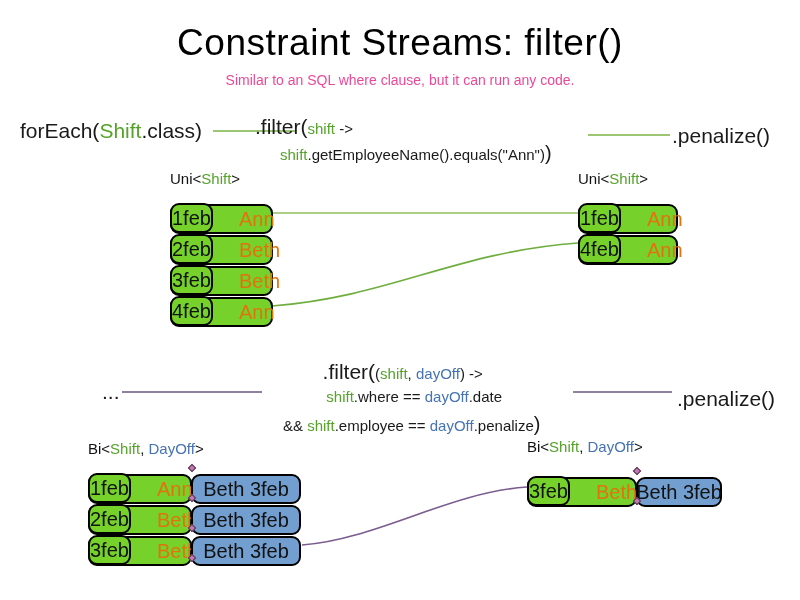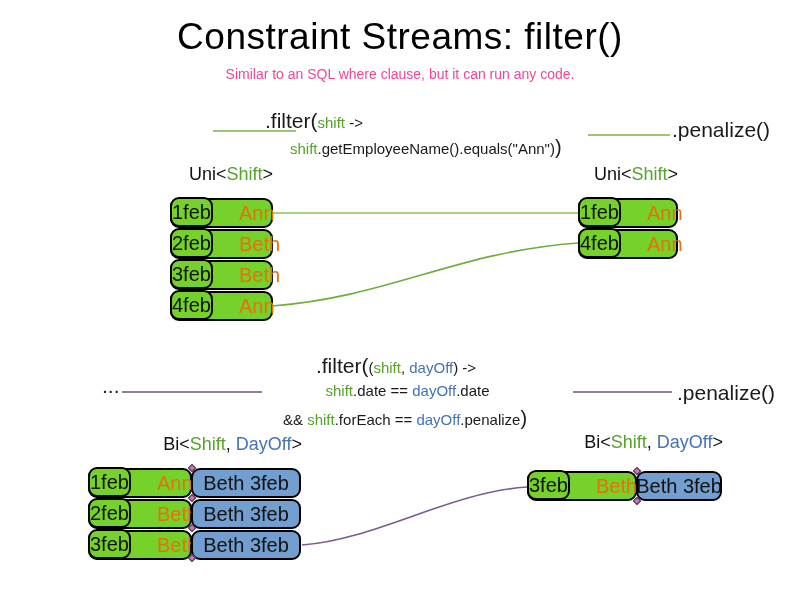--- a/index.html
+++ b/index.html
@@ -1,32 +1,32 @@
 <!DOCTYPE html>
 <html><head>
 <meta charset="utf-8">
 <style>
   html,body { margin:0; padding:0; background:#fff; }
   .scene {
     position:relative; width:800px; height:600px; background:#ffffff;
     font-family:"Liberation Sans", sans-serif; color:#1a1a1a; overflow:hidden;
   }
-  .abs { position:absolute; }
+  .abs { position:absolute;margin-top:6px; }
   .title { left:0; right:0; top:16px; text-align:center; font-size:37px; color:#000; letter-spacing:0.5px; }
   .subtitle { left:0; right:0; top:66px; text-align:center; font-size:14px; color:#ec4899; }
 
   
   .code-lg { font-size:21px; color:#1a1a1a; white-space:nowrap; }
   .code-sm { font-size:15px; color:#1a1a1a; white-space:nowrap; }
   .tok-g { color:#55a32a; }
   .tok-b { color:#4573b4; }
   .close-lg { font-size:20px; }
 
   
-  .tbl-label { font-size:18px; color:#111; text-align:right; white-space:nowrap; }
+  .tbl-label { font-size:15px; color:#111; text-align:left; white-space:nowrap; }
 
   
   .tbl { display:flex; flex-direction:column; }
   .trow { display:flex; align-items:stretch; height:30px; margin-bottom:1px; }
   .gbox {
     display:flex; align-items:center; box-sizing:border-box;
     background:#76d22a; border:2px solid #000; border-radius:9px; height:30px;
   }
   .datebox {
     display:flex; align-items:center; justify-content:center; box-sizing:border-box;
@@ -56,22 +56,23 @@
     <line x1="272" y1="213" x2="578" y2="213" stroke="#8fbf5a" stroke-width="1.6"></line>
     <path d="M272,306 C390,297 455,252 578,243" fill="none" stroke="#6fae3e" stroke-width="1.6"></path>
     <line x1="122" y1="392" x2="262" y2="392" stroke="#6e5680" stroke-width="1.6"></line>
     <line x1="573" y1="392" x2="672" y2="392" stroke="#6e5680" stroke-width="1.6"></line>
     <path d="M302,545 C375,540 450,492 527,487" fill="none" stroke="#7a5c8f" stroke-width="1.6"></path>
   </svg>
 
   <div class="abs title">Constraint Streams: filter()</div>
   <div class="abs subtitle">Similar to an SQL where clause, but it can run any code.</div>
 
+  <div class="abs code-lg" style="left:20px; top:113px;"><span>forEach(</span><span class="tok-g">Shift</span><span>.class)</span></div>
 
-  <div class="abs" style="left:265px; top:109px;">
+  <div class="abs" style="left:255px; top:109px;">
     <div><span class="code-lg">.filter(</span><span class="code-sm tok-g">shift</span><span class="code-sm"> -&gt;</span></div>
     <div style="margin:3px 0 0 25px;"><span class="code-sm tok-g">shift</span><span class="code-sm">.getEmployeeName().equals("Ann")</span><span class="code-sm close-lg">)</span></div>
   </div>
 
   <div class="abs code-lg" style="left:672px; top:118px;">.penalize()</div>
 
   <div class="abs tbl-label" style="left:170px; top:164px; width:103px;"><span>Uni&lt;</span><span class="tok-g">Shift</span><span>&gt;</span></div>
   <div class="abs tbl-label" style="left:578px; top:164px; width:100px;"><span>Uni&lt;</span><span class="tok-g">Shift</span><span>&gt;</span></div>
 
   <div class="abs tbl" style="left:170px; top:198px;">
@@ -113,22 +114,22 @@
           <span class="datebox" style="width:56px;">4feb</span>
           <span class="nametxt">Ann</span>
         </div>
       </div>
   </div>
 
   <div class="abs code-lg" style="left:102px; top:374px;">...</div>
 
   <div class="abs" style="left:265px; top:354px;text-align:center;">
     <div><span class="code-lg">.filter(</span><span class="code-sm">(</span><span class="code-sm tok-g">shift</span><span class="code-sm">, </span><span class="code-sm tok-b">dayOff</span><span class="code-sm">)</span><span class="code-sm"> -&gt;</span></div>
-    <div style="margin:4px 0 0 23px;"><span class="code-sm tok-g">shift</span><span class="code-sm">.date == </span><span class="code-sm tok-b">dayOff</span><span class="code-sm">.date</span></div>
-    <div style="margin:7px 0 0 18px;"><span class="code-sm">&amp;&amp; </span><span class="code-sm tok-g">shift</span><span class="code-sm">.forEach == </span><span class="code-sm tok-b">dayOff</span><span class="code-sm">.penalize</span><span class="code-sm close-lg">)</span></div>
+    <div style="margin:4px 0 0 23px;"><span class="code-sm tok-g">shift</span><span class="code-sm">.where == </span><span class="code-sm tok-b">dayOff</span><span class="code-sm">.date</span></div>
+    <div style="margin:7px 0 0 18px;"><span class="code-sm">&amp;&amp; </span><span class="code-sm tok-g">shift</span><span class="code-sm">.employee == </span><span class="code-sm tok-b">dayOff</span><span class="code-sm">.penalize</span><span class="code-sm close-lg">)</span></div>
   </div>
 
   <div class="abs code-lg" style="left:677px; top:381px;">.penalize()</div>
 
   <div class="abs tbl-label" style="left:88px; top:434px; width:214px;"><span>Bi&lt;</span><span class="tok-g">Shift</span><span>, </span><span class="tok-b">DayOff</span><span>&gt;</span></div>
   <div class="abs tbl-label" style="left:527px; top:432px; width:196px;"><span>Bi&lt;</span><span class="tok-g">Shift</span><span>, </span><span class="tok-b">DayOff</span><span>&gt;</span></div>
 
   <div class="abs tbl" style="left:88px; top:468px;">
     <div class="trow">
         <div class="gbox" style="width:104px;">

